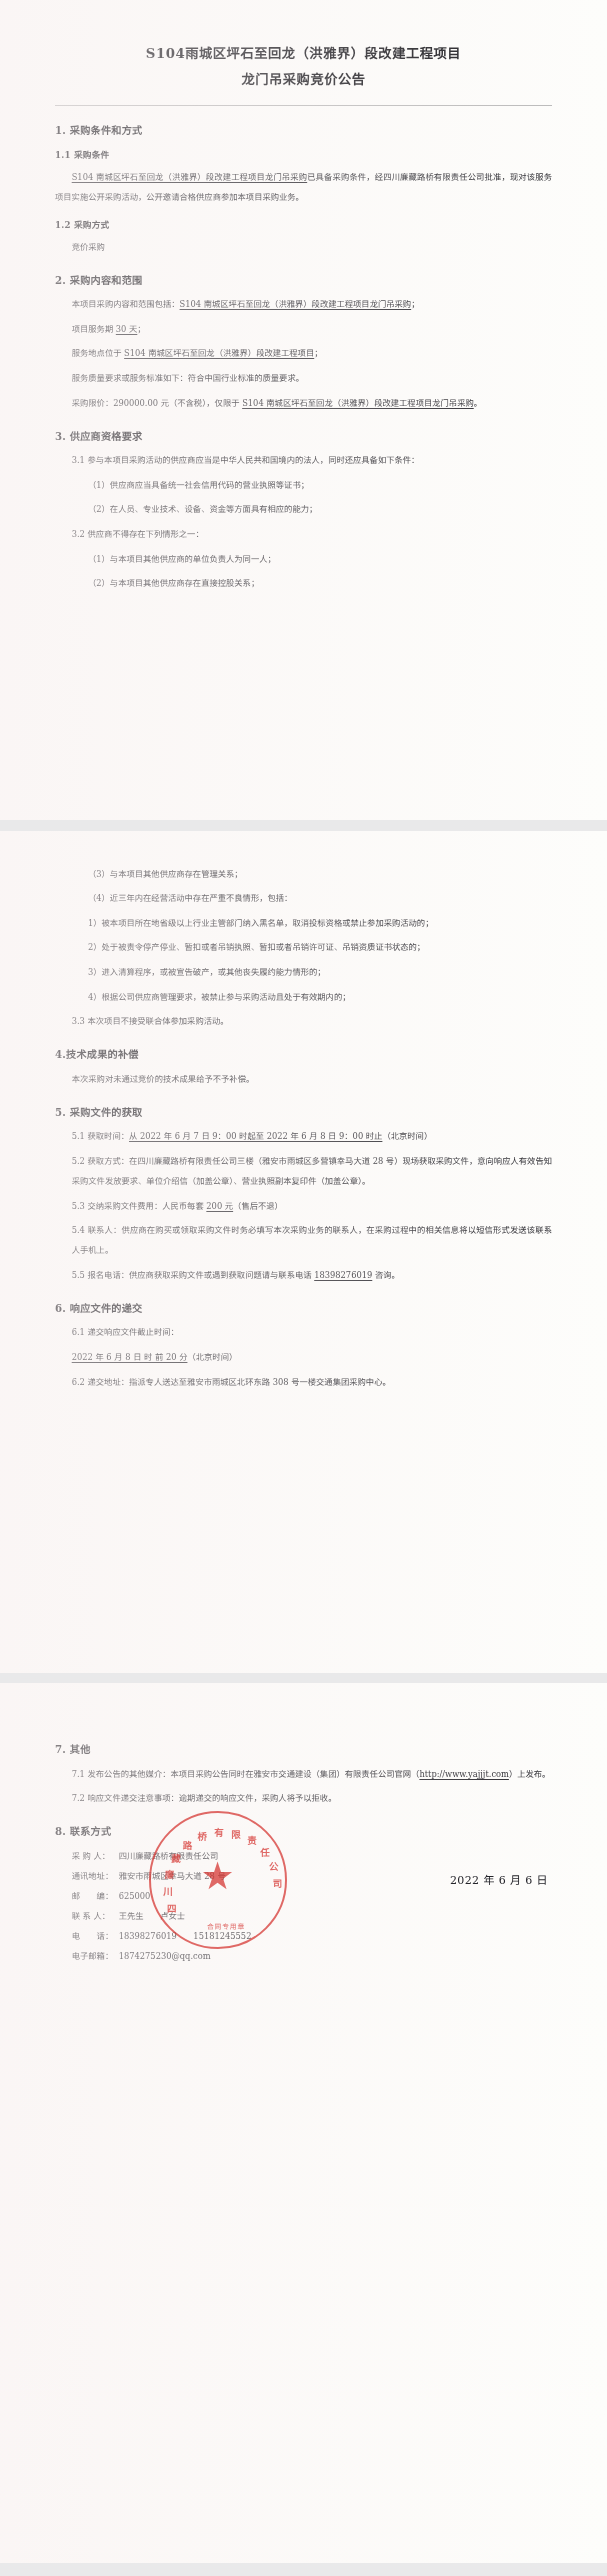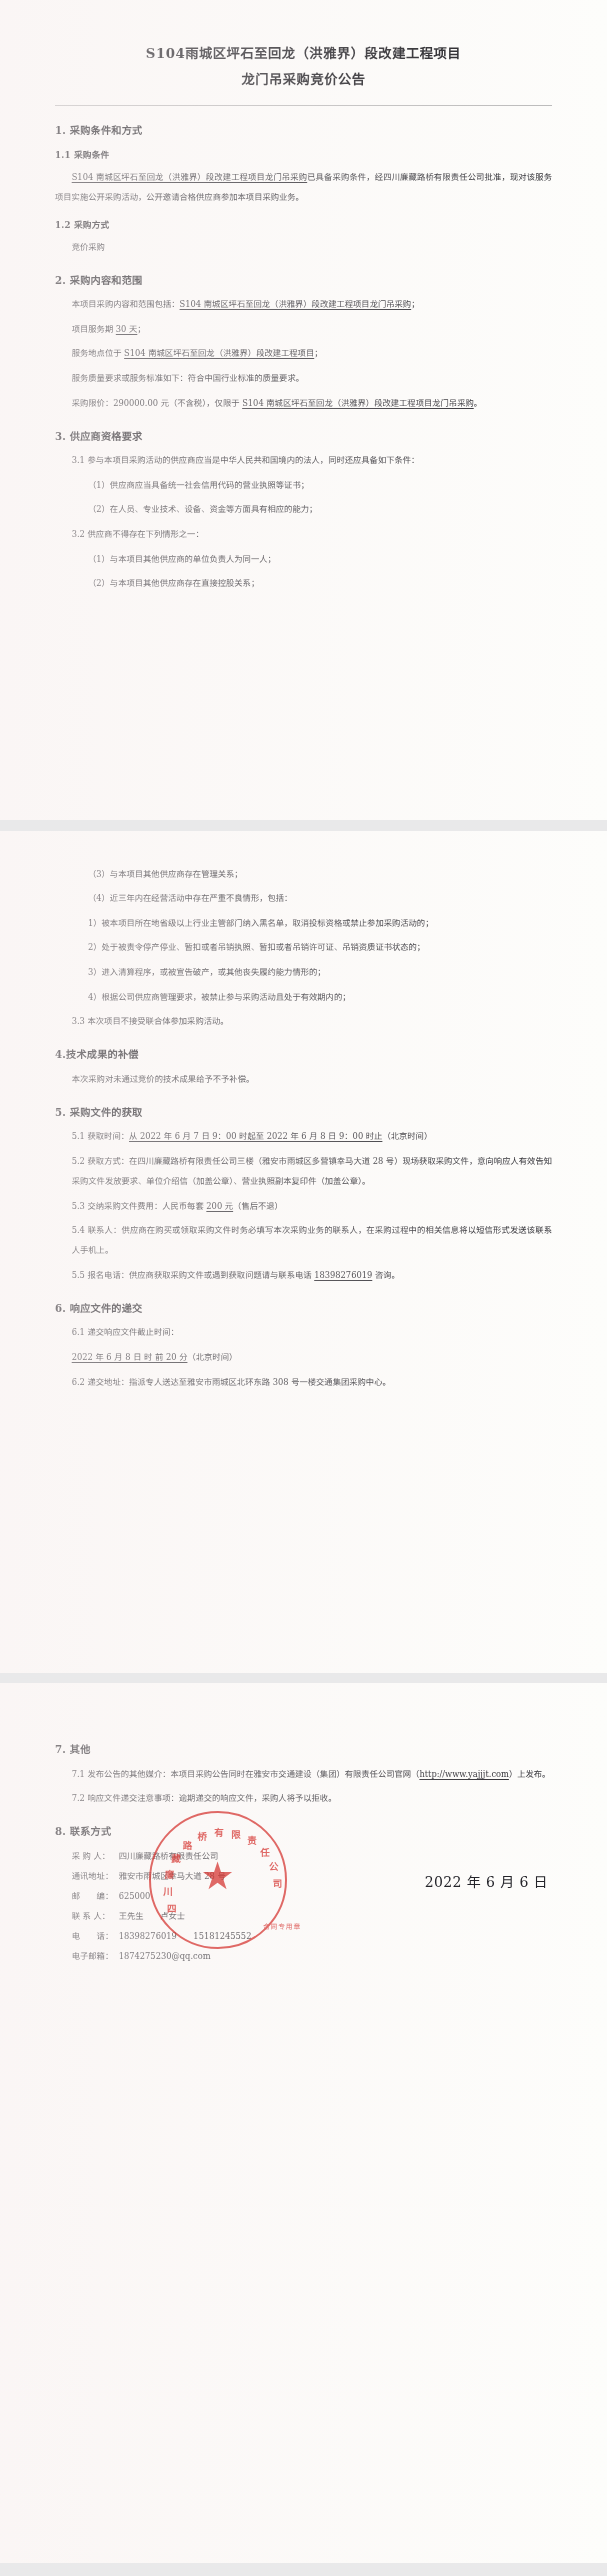--- a/index.html
+++ b/index.html
@@ -37,21 +37,21 @@
   p.ind2{padding-left:16.7px;}
   p.ind3{padding-left:33px;}
   .u{text-decoration:underline;text-underline-offset:2.3px;}
 
   
   .kv{font-size:8.3px;line-height:20px;color:#24242a;padding-left:16.7px;
       font-family:"DejaVu Serif","Liberation Serif",serif;}
   .kv .k{display:inline-block;min-width:47px;}
 
   .sigdate{
-    position:absolute;right:59px;top:188px;font-size:14px;color:#24242a;
+    position:absolute;right:59px;top:188px;font-size:11px;color:#24242a;
     font-family:"DejaVu Serif","Liberation Serif",serif;letter-spacing:0.4px;
   }
 
   
   .seal{
     position:absolute;left:149px;top:128px;width:134px;height:134px;
     border:2.3px solid #d5322e;border-radius:50%;
     opacity:.72;pointer-events:none;
   }
   .seal .star{
@@ -65,21 +65,21 @@
   .seal .ring-text{
     position:absolute;left:0;top:0;width:134px;height:134px;
   }
   .seal .ring-text span{
     position:absolute;left:50%;top:50%;
     font-size:9.5px;color:#d5322e;font-weight:bold;
     transform-origin:0 0;white-space:nowrap;
     font-family:"DejaVu Serif","Liberation Serif",serif;
   }
   .seal .bottom-text{
-    position:absolute;left:16px;bottom:16.7px;width:134px;text-align:right;
+    position:absolute;left:8px;bottom:16.7px;width:134px;text-align:center;
     font-size:6.8px;color:#d5322e;letter-spacing:0.8px;
     font-family:Liberation Mono, monospace;
   }
   .tint{position:absolute;left:0;right:0;top:0;height:100%;
         background:linear-gradient(90deg,rgba(248,240,240,.55),rgba(253,250,250,0));
         pointer-events:none;}
 </style>
 </head>
 <body>
 

